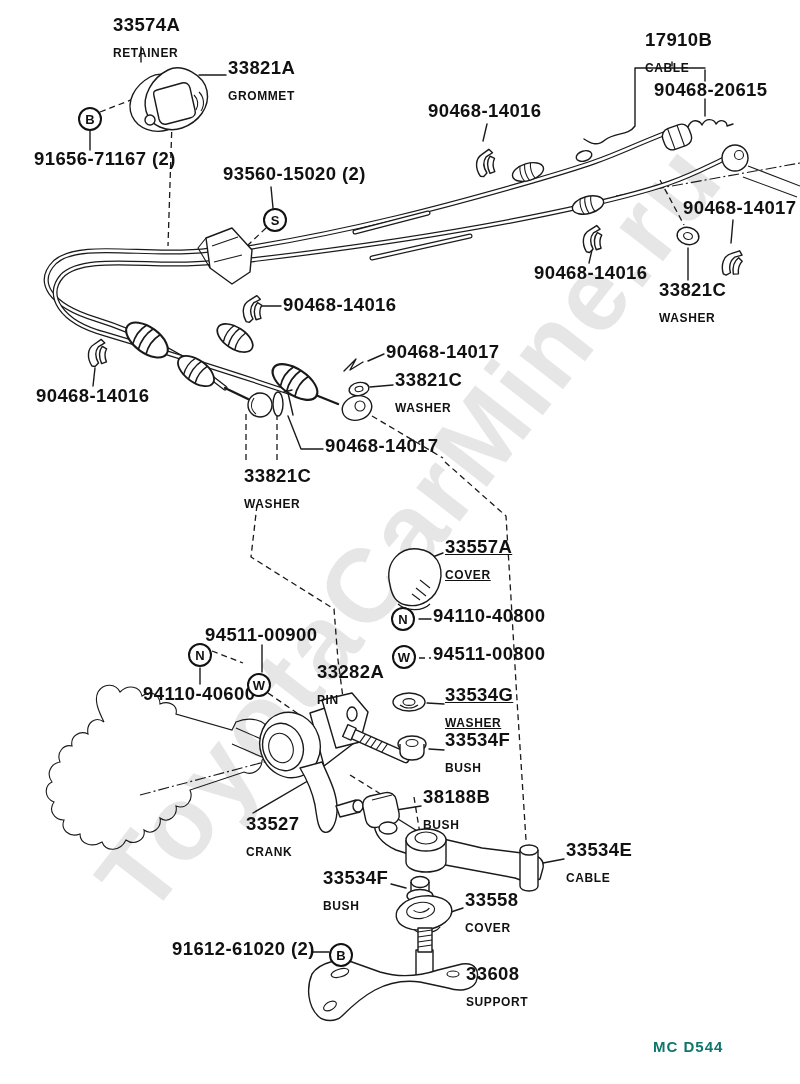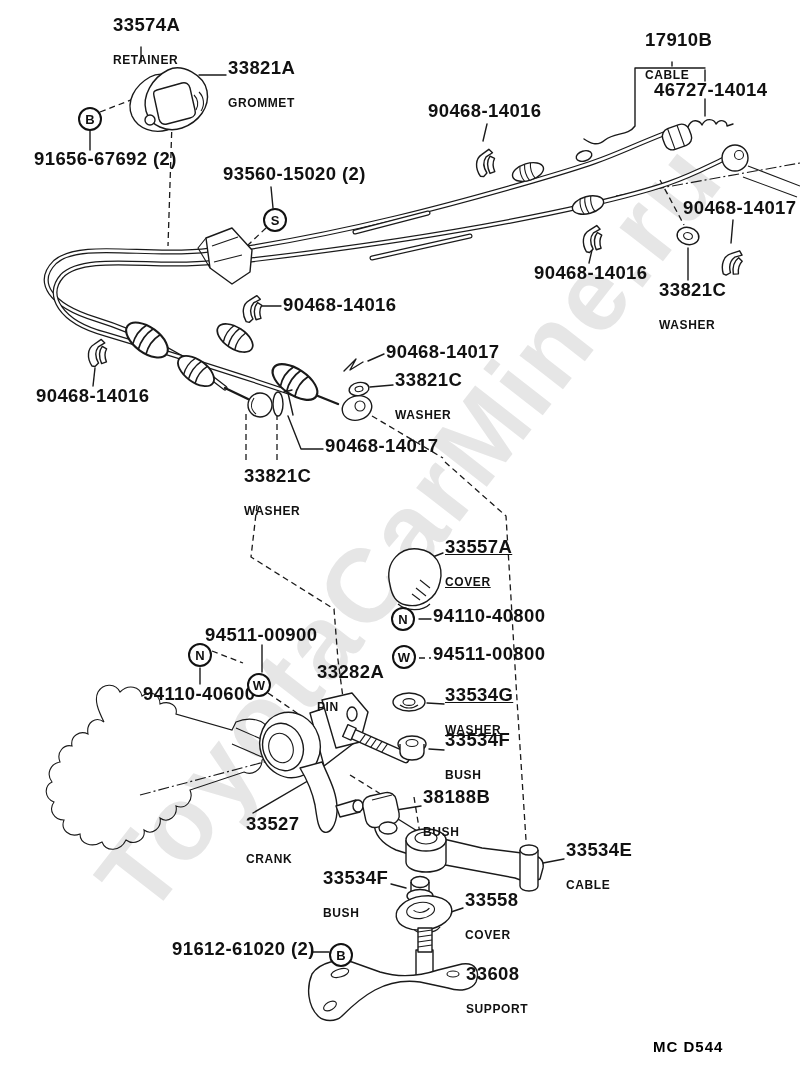--- a/index.html
+++ b/index.html
@@ -5,26 +5,26 @@
   html,body{margin:0;padding:0;background:#fff;}
   .stage{position:relative;width:800px;height:1084px;background:#fff;overflow:hidden;
          font-family:"Liberation Sans","DejaVu Sans",sans-serif;}
   .watermark{position:absolute;left:-140px;top:468px;width:1100px;text-align:center;
              transform:rotate(-52deg);font-size:104px;font-weight:bold;letter-spacing:4px;
              white-space:nowrap;user-select:none;}
   svg.art{position:absolute;left:0;top:0;}
   .lblayer{position:absolute;left:0;top:0;width:650px;height:1084px;}
   .plabel{position:absolute;color:#111;line-height:1;}
   .pnum{font-size:18.5px;font-weight:bold;letter-spacing:0.4px;white-space:nowrap;}
-  .psub{font-size:12px;font-weight:bold;letter-spacing:0.6px;margin-top:19px;white-space:nowrap;}
+  .psub{font-size:12px;font-weight:bold;letter-spacing:0.6px;margin-top:12px;white-space:nowrap;}
   .callout{position:absolute;width:20px;height:20px;border:2px solid #111;border-radius:50%;
            color:#111;font-size:13px;font-weight:bold;display:flex;align-items:center;
            justify-content:center;transform:translate(-50%,-50%);background:#fff;}
   .diagram-code{position:absolute;left:653px;top:1038px;font-size:15px;font-weight:bold;
-                letter-spacing:1px;color:#000000;}
+                letter-spacing:1px;color:#0f766e;}
   
   .ln{stroke:#1a1a1a;fill:none;stroke-width:1.4;stroke-linecap:round;stroke-linejoin:round;}
   .thin{stroke:#1a1a1a;fill:none;stroke-width:1.1;}
   .wfill{stroke:#1a1a1a;fill:#fff;stroke-width:1.4;stroke-linejoin:round;}
   .dash{stroke:#1a1a1a;fill:none;stroke-width:1.3;stroke-dasharray:6 4;}
   .dashdot{stroke:#1a1a1a;fill:none;stroke-width:1.1;stroke-dasharray:11 3 2 3;}
   .tube{stroke:#1a1a1a;stroke-width:5;fill:none;stroke-linecap:round;}
   .tube-core{stroke:#fff;stroke-width:2.6;fill:none;stroke-linecap:round;}
   .rod{stroke:#1a1a1a;stroke-width:2.4;fill:none;stroke-linecap:round;}
 </style>
@@ -269,36 +269,36 @@
     <div class="pnum">33574A</div>
     <div class="psub">RETAINER</div>
   </div>
 
   <div class="plabel" style="left: 228px; top: 59px;">
     <div class="pnum">33821A</div>
     <div class="psub">GROMMET</div>
   </div>
 
   <div class="plabel" style="left: 34px; top: 150px;">
-    <div class="pnum">91656-67692 (2)</div>
+    <div class="pnum">91656-71167 (2)</div>
 
   </div>
 
   <div class="plabel" style="left: 223px; top: 165px;">
     <div class="pnum">93560-15020 (2)</div>
 
   </div>
 
   <div class="plabel" style="left: 645px; top: 31px;">
     <div class="pnum">17910B</div>
     <div class="psub">CABLE</div>
   </div>
 
   <div class="plabel" style="left: 654px; top: 81px;">
-    <div class="pnum">46727-14014</div>
+    <div class="pnum">90468-20615</div>
 
   </div>
 
   <div class="plabel" style="left: 428px; top: 102px;">
     <div class="pnum">90468-14016</div>
 
   </div>
 
   <div class="plabel" style="left: 683px; top: 199px;">
     <div class="pnum">90468-14017</div>

